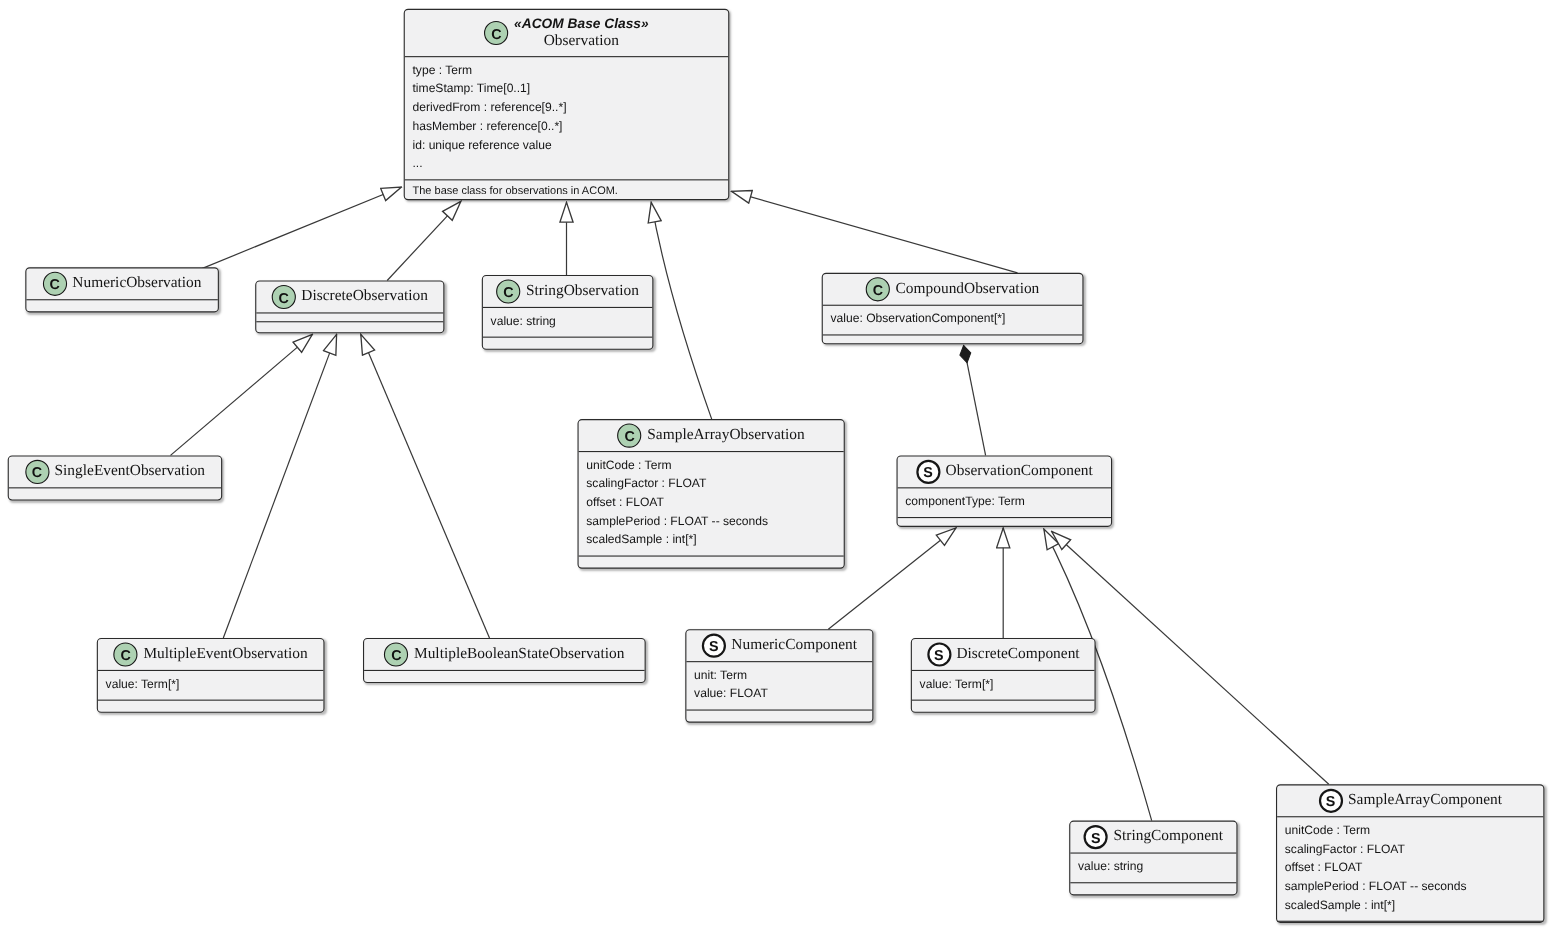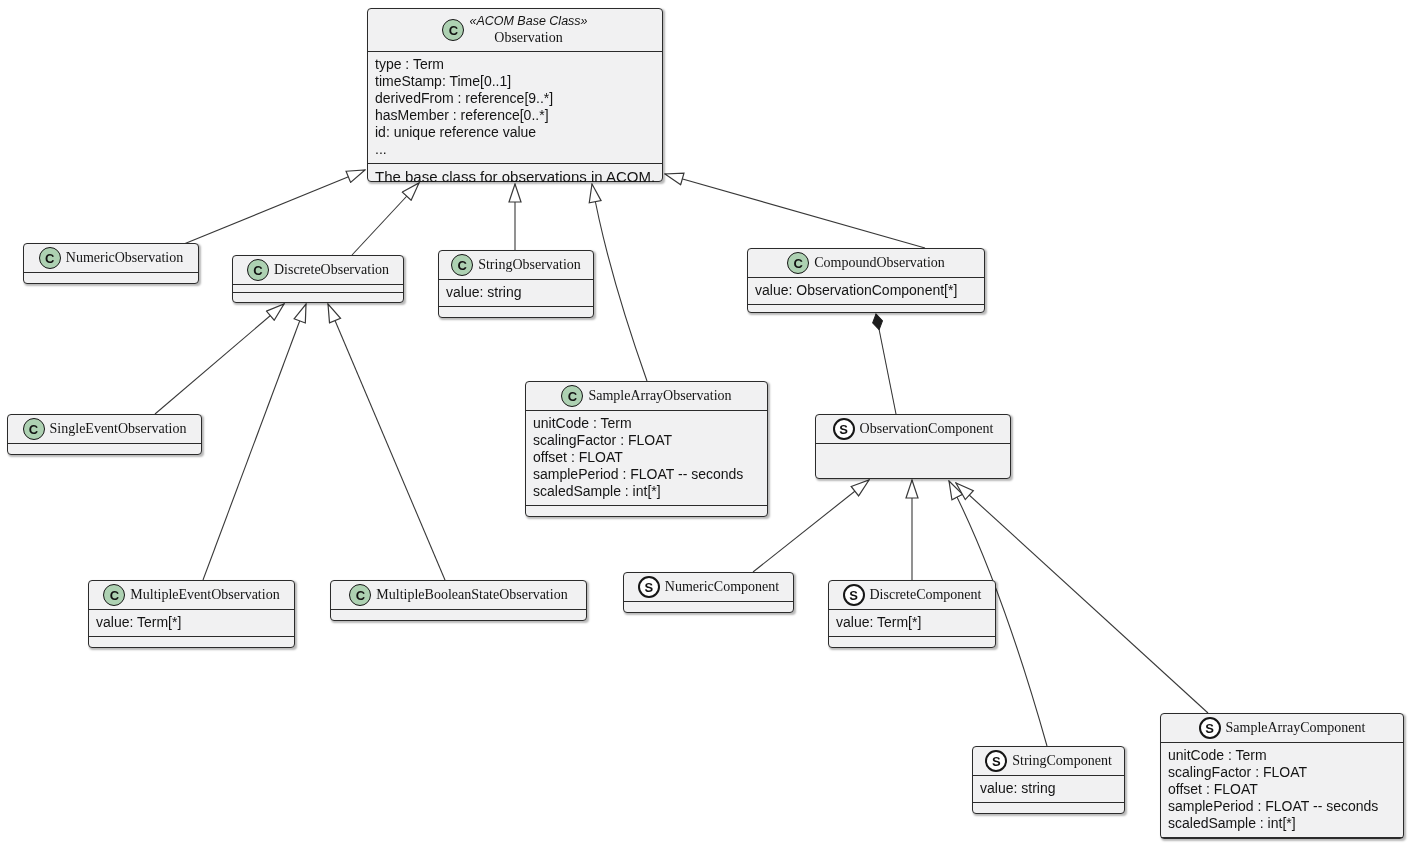--- a/index.html
+++ b/index.html
@@ -21,29 +21,29 @@
   }
   .spot {
     flex:0 0 auto; width:20px; height:20px; border-radius:50%;
     border:1px solid #161616; display:flex; align-items:center; justify-content:center;
     font-size:13px; font-weight:700; line-height:1; color:#111;
   }
   .spot-c { background:#ADD1B2; }
   .spot-s { background:#ffffff; border-width:2px; width:18px; height:18px; }
   .cls-name { font-size:14px; white-space:nowrap;font-family:Liberation Serif, serif; }
   .title-col { display:flex; flex-direction:column; align-items:center; line-height:1.3; }
-  .stereotype { font-size:12.5px; font-style:italic; font-weight:400; white-space:nowrap; }
+  .stereotype { font-size:12.5px; font-style:italic; font-weight:700; white-space:nowrap; }
   .attrs {
     padding:4px 7px 5px; border-bottom:1px solid #2b2b2b;
-    font-size:14px; line-height:17px; white-space:nowrap;
+    font-size:11px; line-height:17px; white-space:nowrap;
   }
   .attrs.empty { padding:0; min-height:7px; }
   .strip { height:10px; }
   .strip.tall { height:12px; }
-  .note { padding:4px 7px 5px; font-size:15px; white-space:nowrap; }
+  .note { padding:4px 7px 5px; font-size:10px; white-space:nowrap; }
 </style>
 </head>
 <body>
 
 <div style="position:absolute; inset:0;">
 
   <svg class="edges" xmlns="http://www.w3.org/2000/svg">
     <defs>
       <marker id="tri" viewBox="0 0 20 14" refX="19" refY="7" markerWidth="20" markerHeight="14" orient="auto" markerUnits="userSpaceOnUse">
         <path d="M1,1 L19,7 L1,13 Z" fill="#ffffff" stroke="#383838" stroke-width="1.2"></path>
@@ -148,20 +148,23 @@
       <span class="cls-name">SingleEventObservation</span>
     </div>
     <div class="strip"></div>
   </div>
 
   <div class="uml-class" style="left:815px; top:414px; width:196px; height:65px;">
     <div class="title">
       <span class="spot spot-s">S</span>
       <span class="cls-name">ObservationComponent</span>
     </div>
+    <div class="attrs">
+      <div>componentType: Term</div>
+    </div>
     <div class="strip"></div>
   </div>
 
   <div class="uml-class" style="left:88px; top:580px; width:207px;">
     <div class="title">
       <span class="spot spot-c">C</span>
       <span class="cls-name">MultipleEventObservation</span>
     </div>
     <div class="attrs">
       <div>value: Term[*]</div>
@@ -174,20 +177,24 @@
       <span class="spot spot-c">C</span>
       <span class="cls-name">MultipleBooleanStateObservation</span>
     </div>
     <div class="strip"></div>
   </div>
 
   <div class="uml-class" style="left:623px; top:572px; width:171px;">
     <div class="title">
       <span class="spot spot-s">S</span>
       <span class="cls-name">NumericComponent</span>
+    </div>
+    <div class="attrs">
+      <div>unit: Term</div>
+      <div>value: FLOAT</div>
     </div>
     <div class="strip"></div>
   </div>
 
   <div class="uml-class" style="left:828px; top:580px; width:168px;">
     <div class="title">
       <span class="spot spot-s">S</span>
       <span class="cls-name">DiscreteComponent</span>
     </div>
     <div class="attrs">

